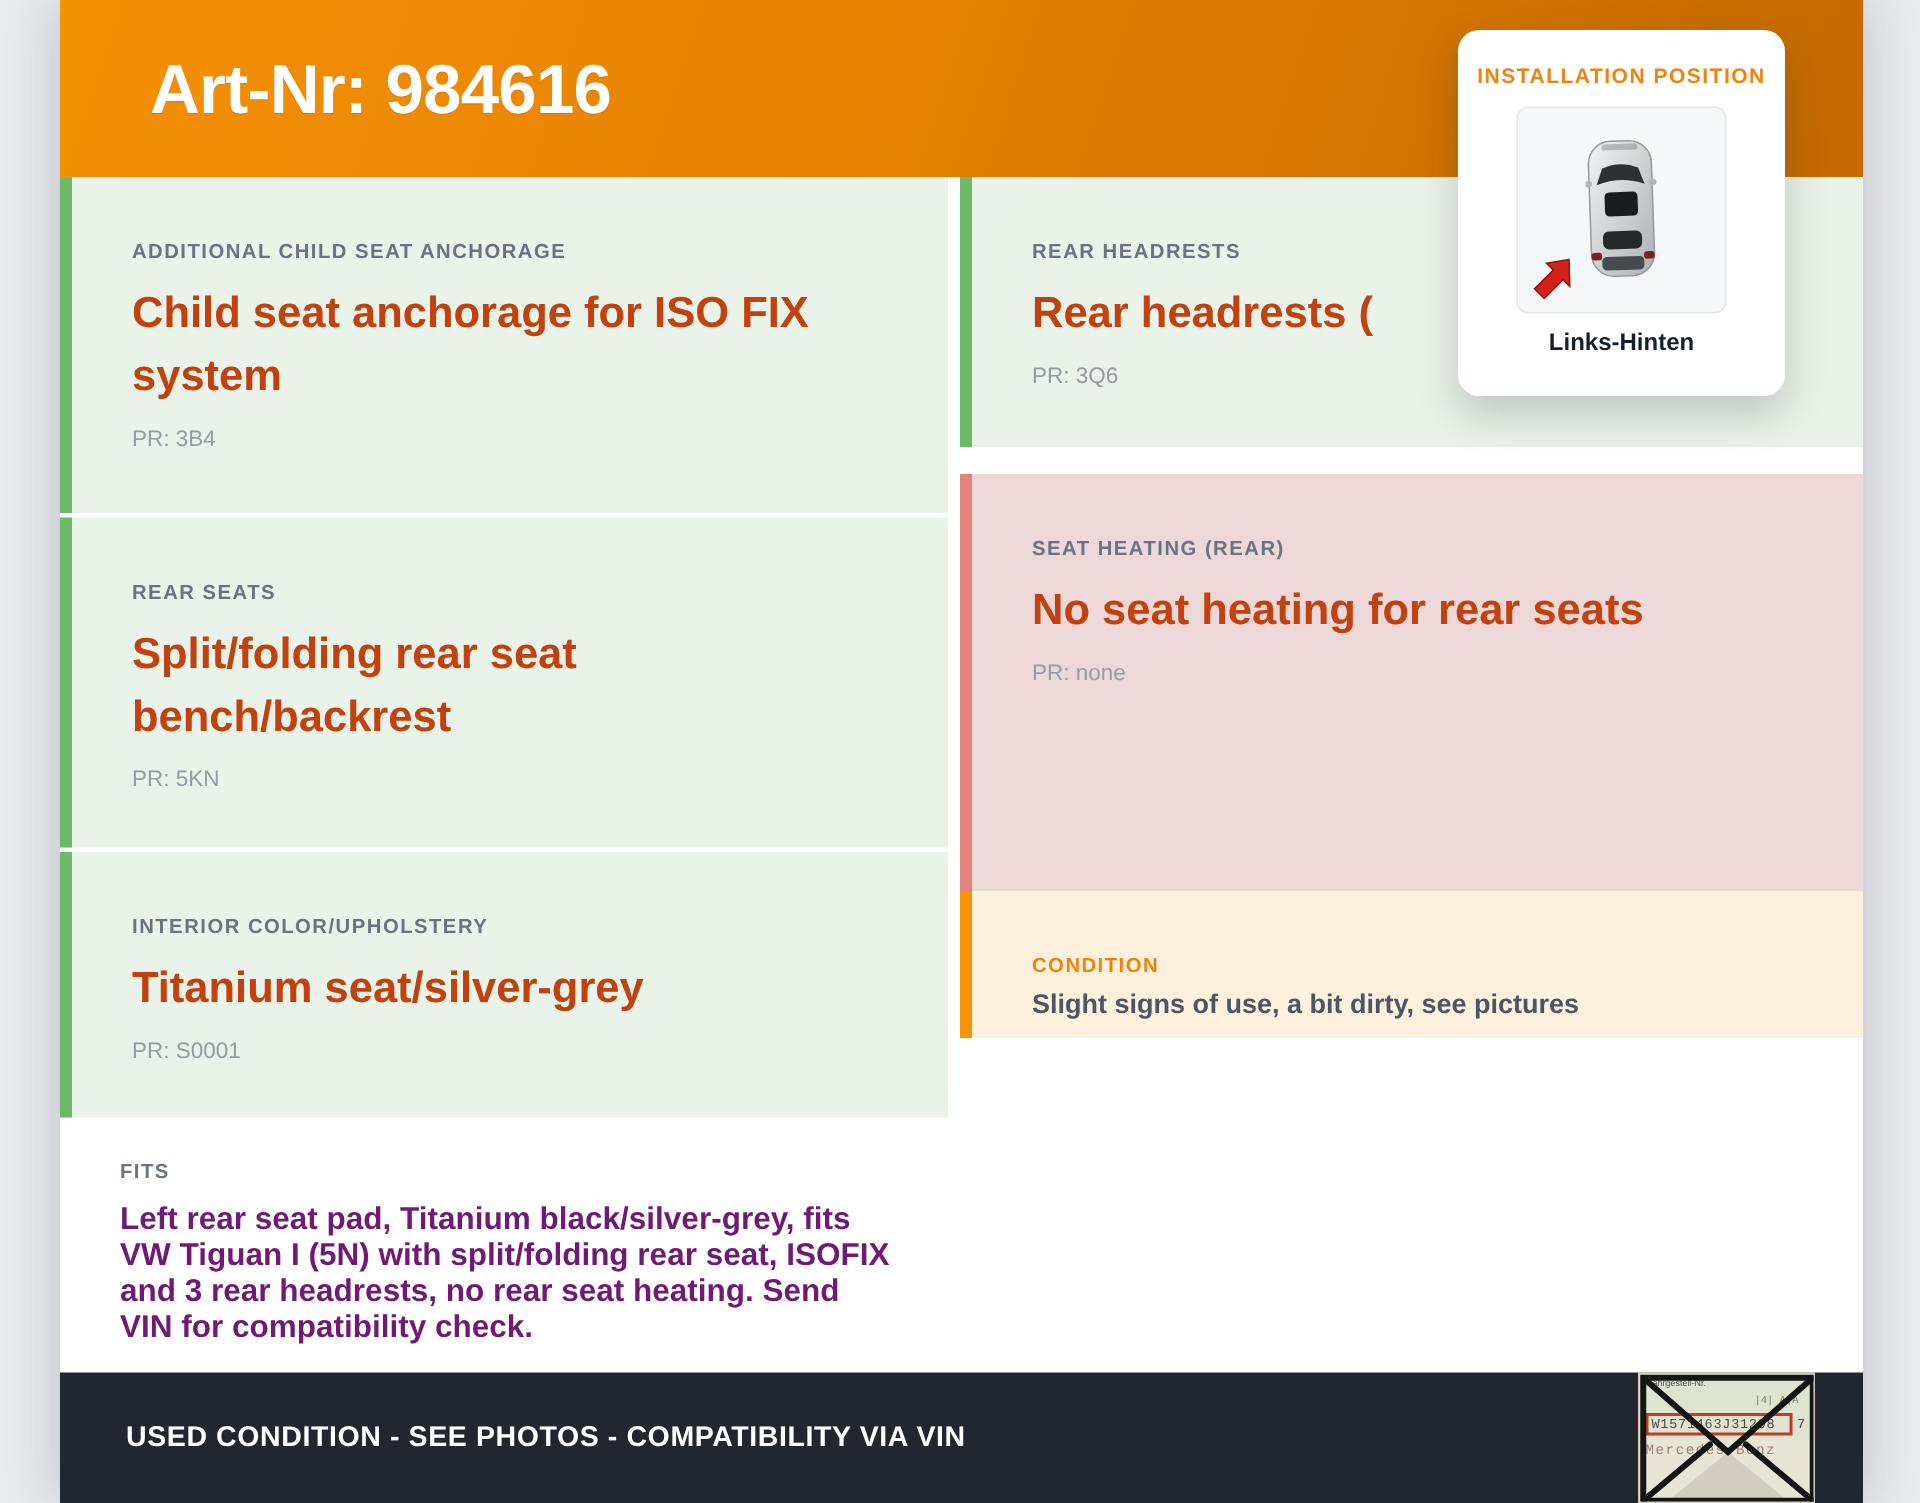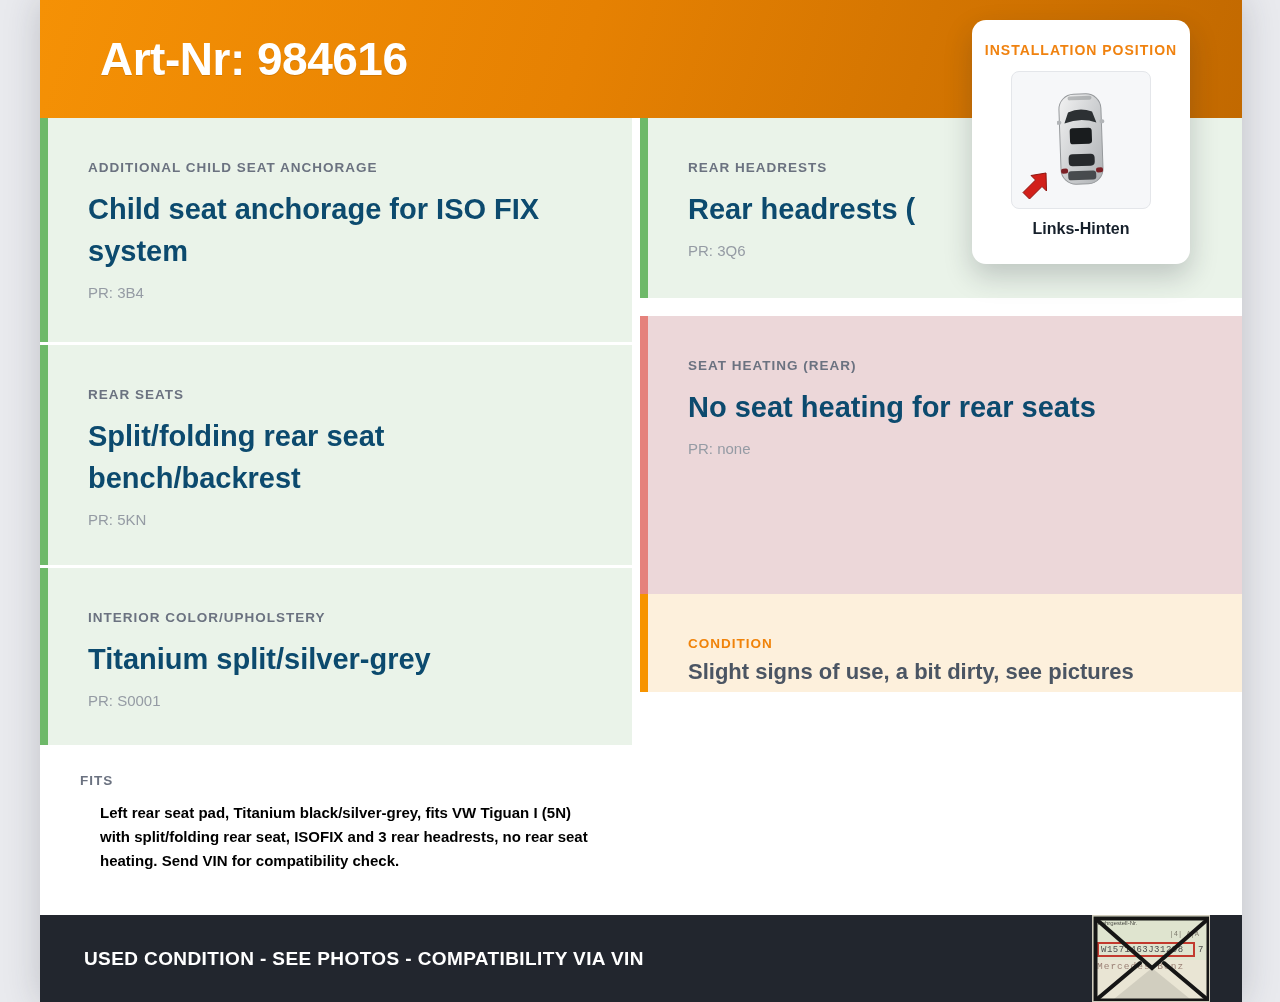--- a/index.html
+++ b/index.html
@@ -37,28 +37,28 @@
   .card.plain  { background:#ffffff; padding-top:21px; }
   .h224{height:224px}.h220{height:220px}.h177{height:177px}.h163{height:163px}
   .h180{height:180px}.h222{height:278px}.h98{height:98px}
   .mb2{margin-bottom:18px}.mb3{margin-bottom:3px}.mb7{margin-bottom:7px}
   .card-label {
     font-size:13.5px; font-weight:700; letter-spacing:1px;
     color:#6b7280; text-transform:uppercase; margin-bottom:13px;
   }
   .card-title {
     font-size:29px; line-height:42px; font-weight:700;
-    color:#0c4a6e; max-width:462px;
+    color:#c2410c; max-width:462px;
   }
   .card-pr { margin-top:12px; font-size:15px; color:#959ba4; }
   .card.orange .card-label { color:#f0830a; margin-bottom:8px; }
-  .card-text { font-size:22px; font-weight:600; color:#4b5563; }
+  .card-text { font-size:18px; font-weight:600; color:#4b5563; }
   .fits-text {
-    font-size:15px; line-height:24px; font-weight:700;
-    color:#000000; max-width:522px; margin-top:2px;margin-left:20px;
+    font-size:21px; line-height:24px; font-weight:700;
+    color:#701a75; max-width:522px; margin-top:2px;
   }
   
   .footer-bar {
     position:absolute; left:0; bottom:0; width:100%; height:87px;
     background:#22262e; display:flex; align-items:center; z-index:2;
   }
   .footer-bar span {
     padding-left:44px; color:#ffffff; font-size:19px; font-weight:700;
     letter-spacing:.4px;
   }
@@ -124,21 +124,21 @@
         <h2 class="card-title">Child seat anchorage for ISO FIX system</h2>
         <div class="card-pr">PR: 3B4</div>
       </section>
       <section class="card green h220 mb3">
         <div class="card-label">REAR SEATS</div>
         <h2 class="card-title">Split/folding rear seat bench/backrest</h2>
         <div class="card-pr">PR: 5KN</div>
       </section>
       <section class="card green h177 mb7">
         <div class="card-label">INTERIOR COLOR/UPHOLSTERY</div>
-        <h2 class="card-title">Titanium split/silver-grey</h2>
+        <h2 class="card-title">Titanium seat/silver-grey</h2>
         <div class="card-pr">PR: S0001</div>
       </section>
       <section class="card plain h163">
         <div class="card-label">FITS</div>
         <p class="fits-text">Left rear seat pad, Titanium black/silver-grey, fits VW Tiguan I (5N) with split/folding rear seat, ISOFIX and 3 rear headrests, no rear seat heating. Send VIN for compatibility check.</p>
       </section>
     </div>
 
     <div class="col col-right">
       <section class="card green h180 mb2">

